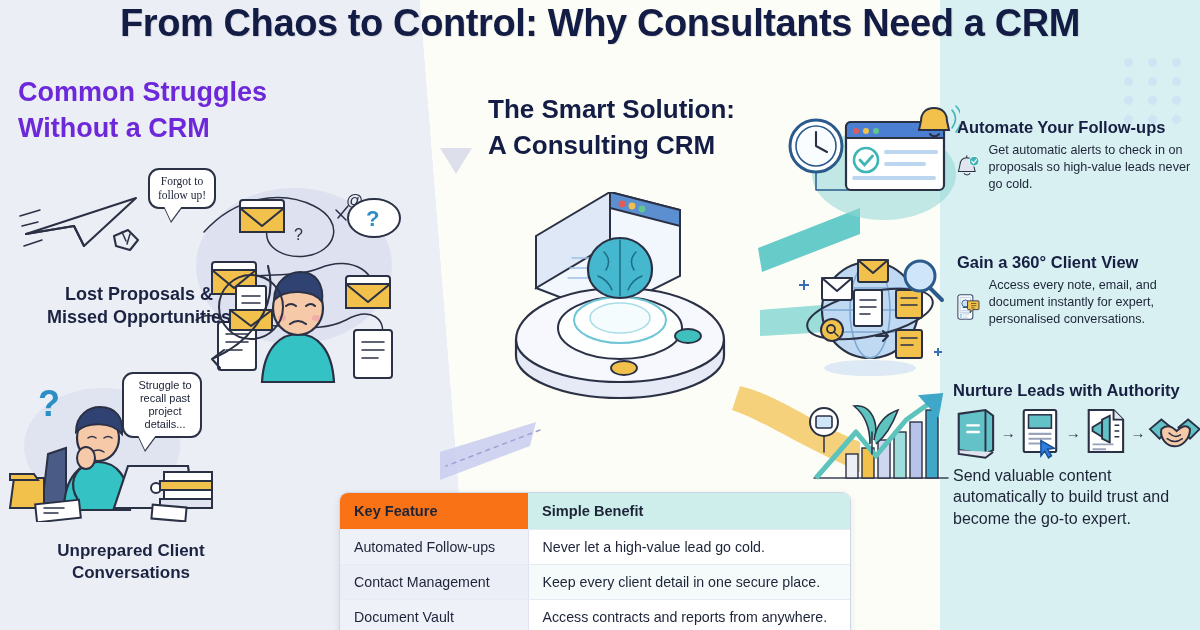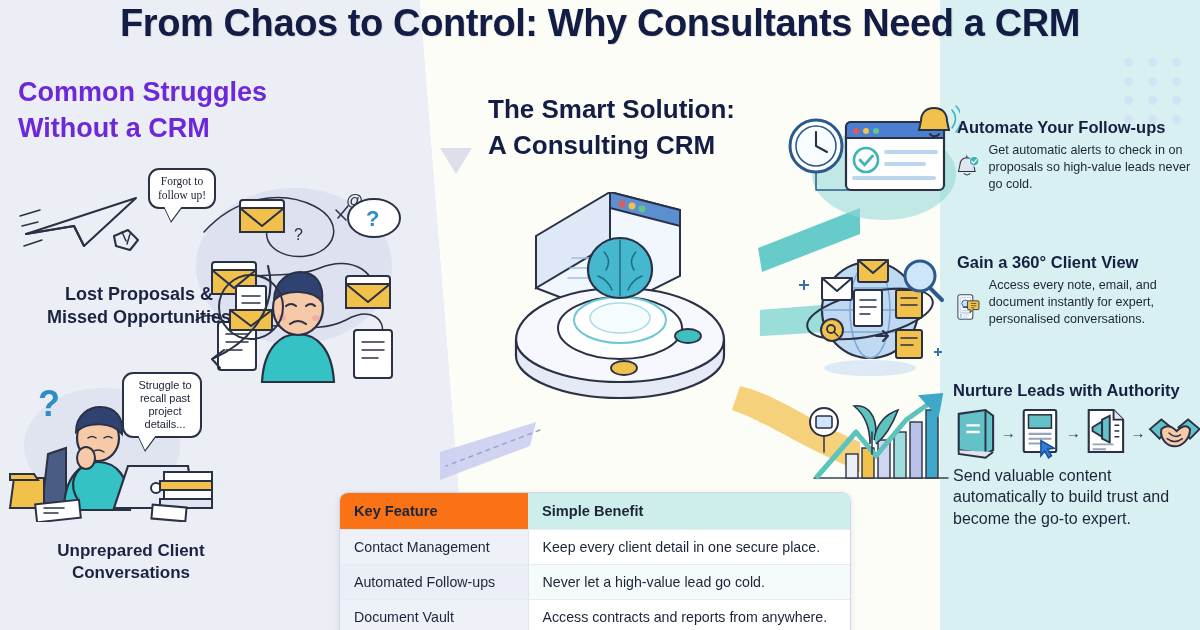--- a/index.html
+++ b/index.html
@@ -452,26 +452,26 @@
   <div class="tbl-wrap">
     <table>
       <thead>
         <tr>
           <th class="c1">Key Feature</th>
           <th class="c2">Simple Benefit</th>
         </tr>
       </thead>
       <tbody>
         <tr>
+          <td class="c1">Automated Follow-ups</td>
+          <td class="c2">Never let a high-value lead go cold.</td>
+        </tr>
+        <tr>
           <td class="c1">Contact Management</td>
           <td class="c2">Keep every client detail in one secure place.</td>
-        </tr>
-        <tr>
-          <td class="c1">Automated Follow-ups</td>
-          <td class="c2">Never let a high-value lead go cold.</td>
         </tr>
         <tr>
           <td class="c1">Document Vault</td>
           <td class="c2">Access contracts and reports from anywhere.</td>
         </tr>
 
       </tbody>
     </table>
   </div>
 

